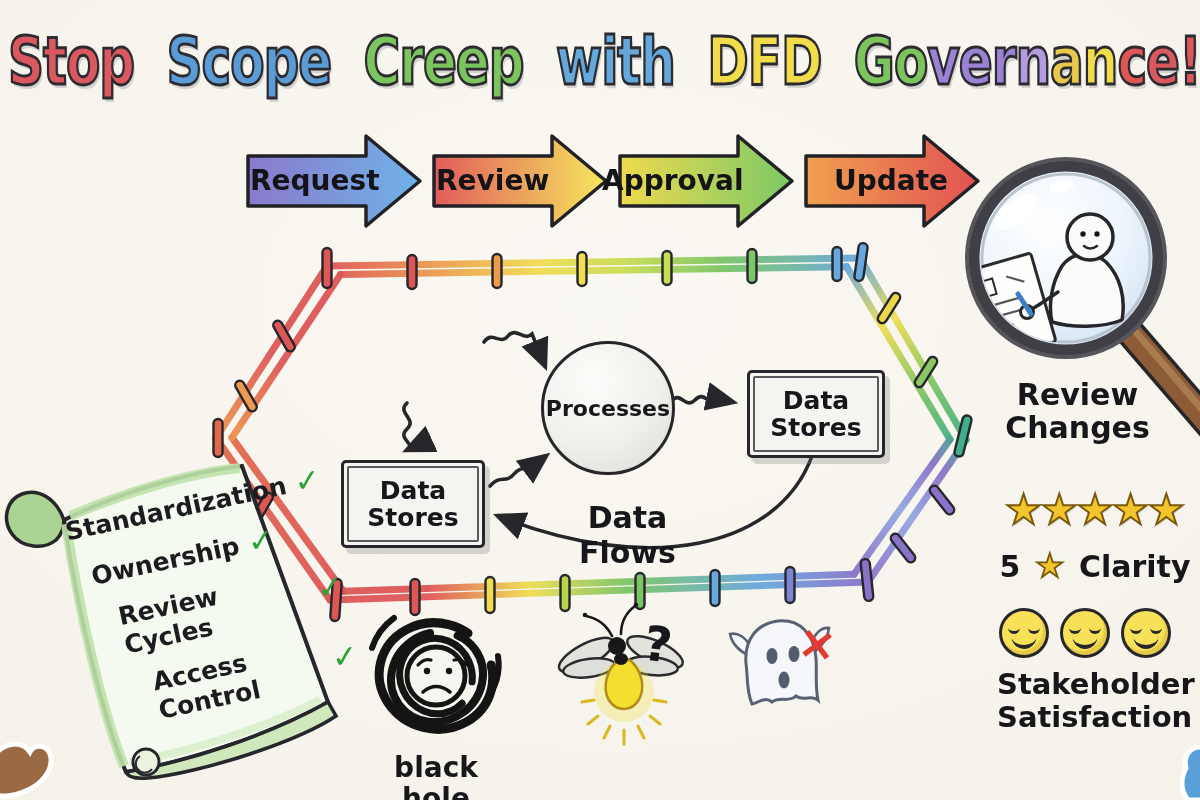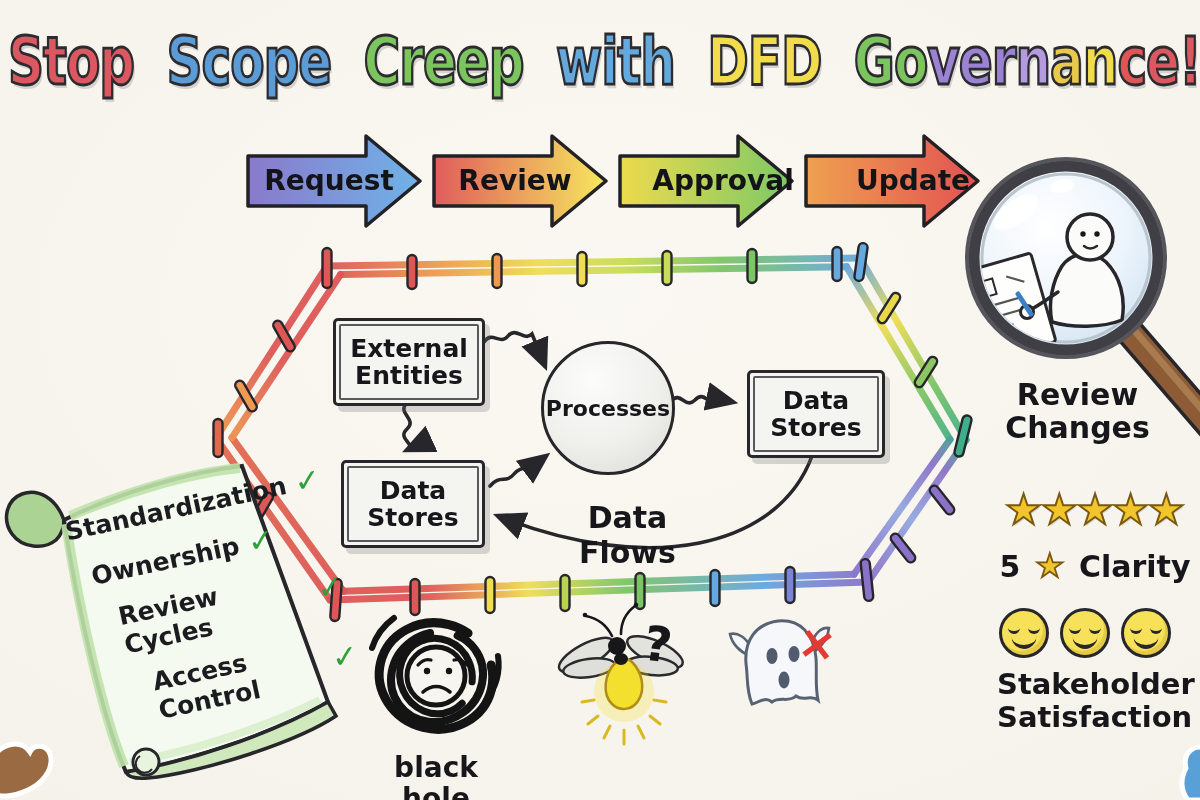--- a/index.html
+++ b/index.html
@@ -6,21 +6,21 @@
   .canvas{position:relative;width:1200px;height:800px;overflow:hidden;
     background:radial-gradient(1400px 900px at 50% 38%, #faf8f2 0%, #f5f2ea 70%, #efece2 100%);
     font-family:"DejaVu Sans", sans-serif;color:#17171b;}
   svg{position:absolute;left:0;top:0;}
   
   .title{position:absolute;top:24px;left:0;width:100%;text-align:center;white-space:nowrap;
     font-size:50px;font-weight:800;letter-spacing:-1px;
     transform:scaleY(1.3);transform-origin:center top;}
   .title .w{margin:0 8px;-webkit-text-stroke:2.2px #2b2b30;text-shadow:2px 3px 0 rgba(90,90,100,.22);}
   
-  .arrow-label{position:absolute;height:34px;line-height:34px;text-align:center;
+  .arrow-label{position:absolute;height:34px;line-height:34px;
     font-size:28px;font-weight:700;color:#141418;}
   
   .box{position:absolute;background:#f4f4f1;border:3.5px solid #26262b;border-radius:5px;
     box-shadow:5px 6px 0 rgba(120,120,120,.28);display:flex;align-items:center;justify-content:center;
     text-align:center;font-weight:700;white-space:pre-line;line-height:1.08;}
   .box::after{content:"";position:absolute;inset:3px;border:2px solid rgba(38,38,43,.75);border-radius:2px;pointer-events:none;}
   .circle-node{position:absolute;border:3.5px solid #26262b;border-radius:50%;
     background:radial-gradient(circle at 38% 28%, #fcfcfa 0%, #efefec 55%, #d9d9d4 100%);
     display:flex;align-items:center;justify-content:center;font-weight:700;}
   
@@ -268,26 +268,24 @@
 
     <path d="M-6,756 C4,742 22,740 30,752 C34,744 46,744 50,754 C54,766 46,780 32,788 C18,796 2,798 -8,794 Z" fill="#9a6a42" stroke="#ffffff" stroke-width="5"></path>
     <path d="M1186,768 C1182,752 1196,742 1208,750 L1208,800 L1188,800 C1180,790 1180,780 1186,768 Z" fill="#5aa0d8" stroke="#ffffff" stroke-width="5"></path>
   </svg>
 
   <div class="title" id="title"><span class="w" style="color: rgb(219, 88, 96);">Stop</span> <span class="w" style="color: rgb(91, 156, 214);">Scope</span> <span class="w" style="color: rgb(124, 197, 94);">Creep</span> <span class="w" style="color: rgb(100, 168, 220);">with</span> <span class="w" style="color: rgb(241, 220, 75);">DFD</span> <span class="w"><span style="color: rgb(124, 197, 94);">G</span><span style="color: rgb(124, 197, 94);">o</span><span style="color: rgb(156, 130, 212);">v</span><span style="color: rgb(156, 130, 212);">e</span><span style="color: rgb(156, 130, 212);">r</span><span style="color: rgb(180, 154, 222);">n</span><span style="color: rgb(232, 201, 78);">a</span><span style="color: rgb(241, 220, 75);">n</span><span style="color: rgb(224, 85, 85);">c</span><span style="color: rgb(219, 88, 96);">e</span><span style="color: rgb(219, 88, 96);">!</span></span> </div>
 
   <div id="arrow-labels">
       <div class="arrow-label" style="left: 250px; top: 164px; width: 158px;">Request</div>
       <div class="arrow-label" style="left: 436px; top: 164px; width: 158px;">Review</div>
-      <div class="arrow-label" style="left: 644px; top: 164px; width: 158px;">Approval</div>
+      <div class="arrow-label" style="left: 602px; top: 164px; width: 158px;">Approval</div>
       <div class="arrow-label" style="left: 808px; top: 164px; width: 158px; margin-left: 26px;">Update</div>
     </div>
 
-  <div class="box" style="left:333px;top:318px;width:146px;height:82px;font-size:25px;">External
-Entities</div>
   <div class="circle-node" style="left:541px;top:341px;width:128px;height:128px;font-size:22px;">Processes</div>
   <div class="box" style="left:747px;top:370px;width:132px;height:82px;font-size:25px;">Data
 Stores</div>
   <div class="box" style="left:341px;top:460px;width:138px;height:82px;font-size:25px;">Data
 Stores</div>
   <div class="lbl" style="left:540px;top:500px;width:175px;font-size:30px;">Data Flows</div>
 
   <div class="lbl" style="left:985px;top:378px;width:185px;font-size:30px;line-height:33px;">Review
 Changes</div>
 

